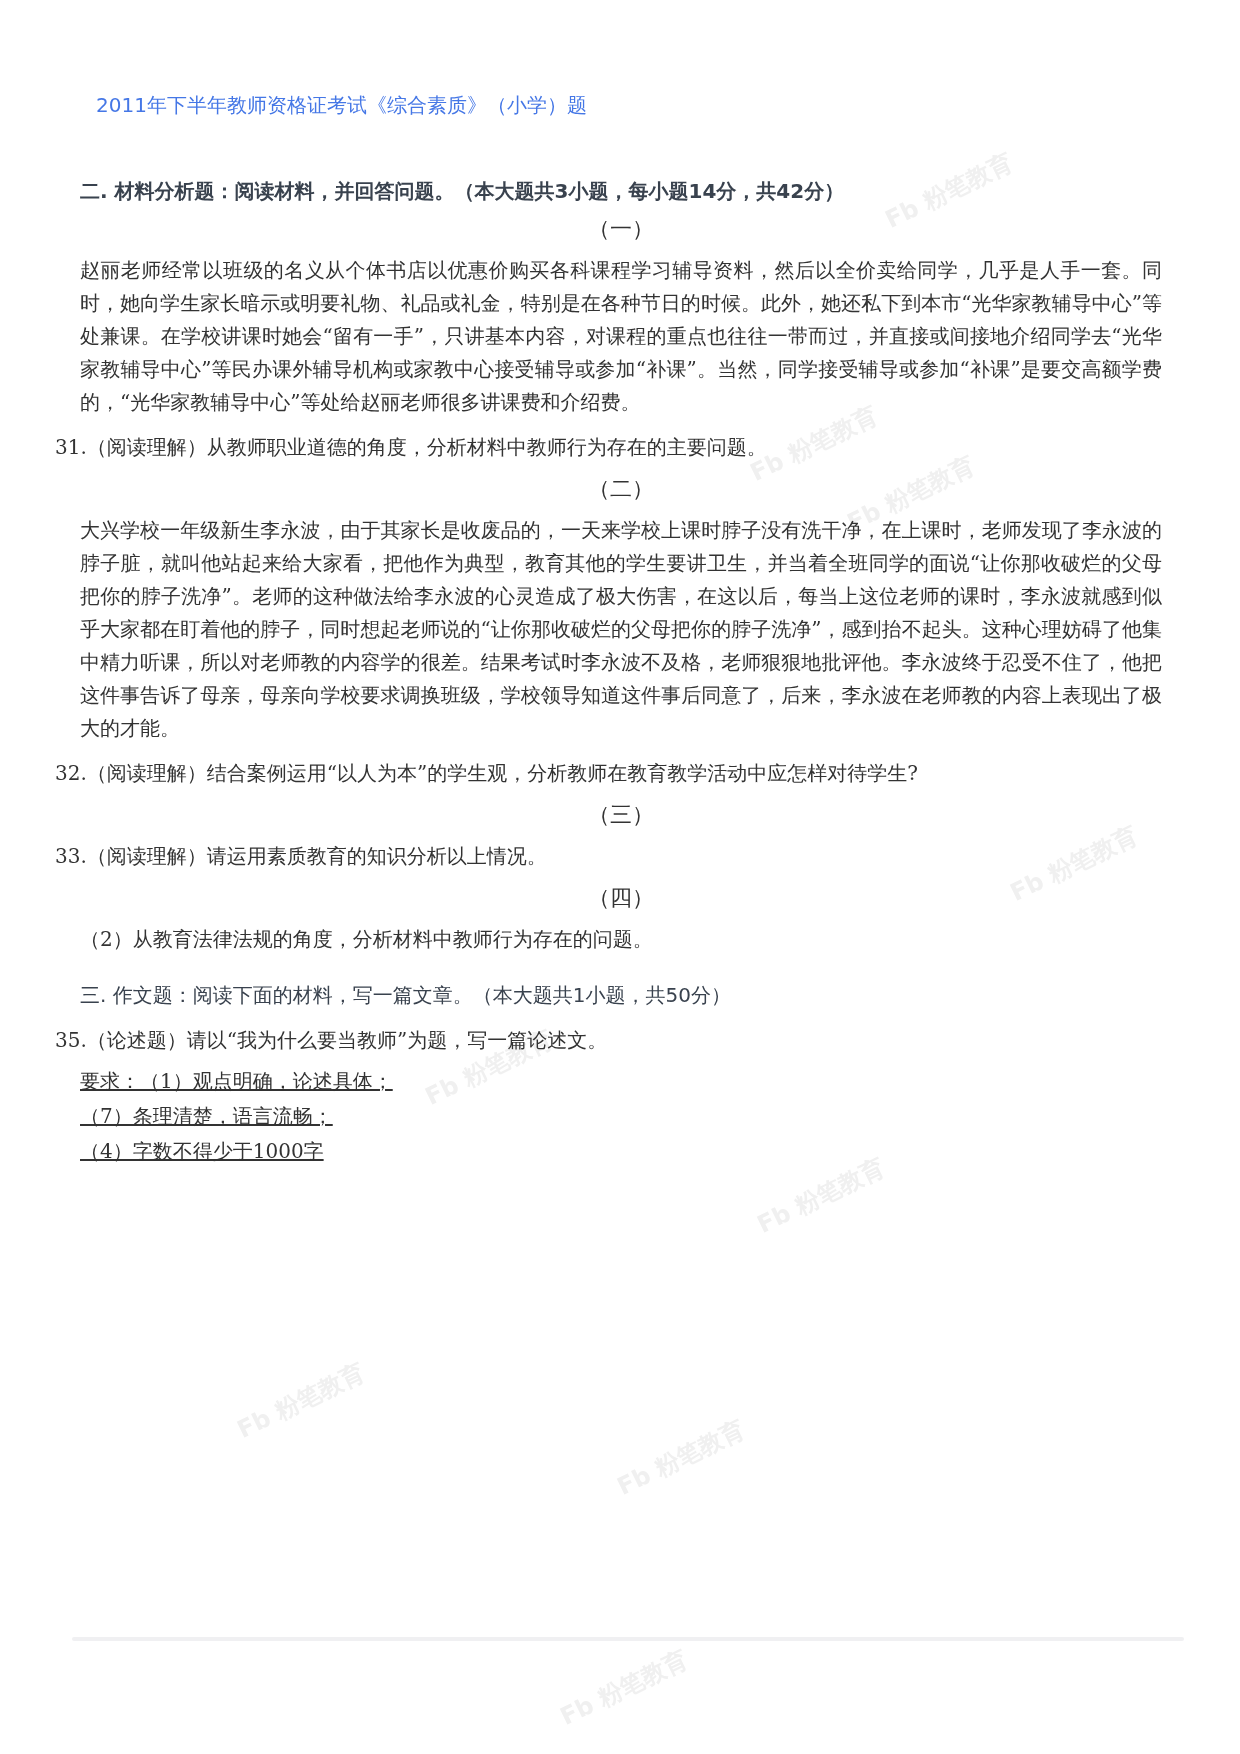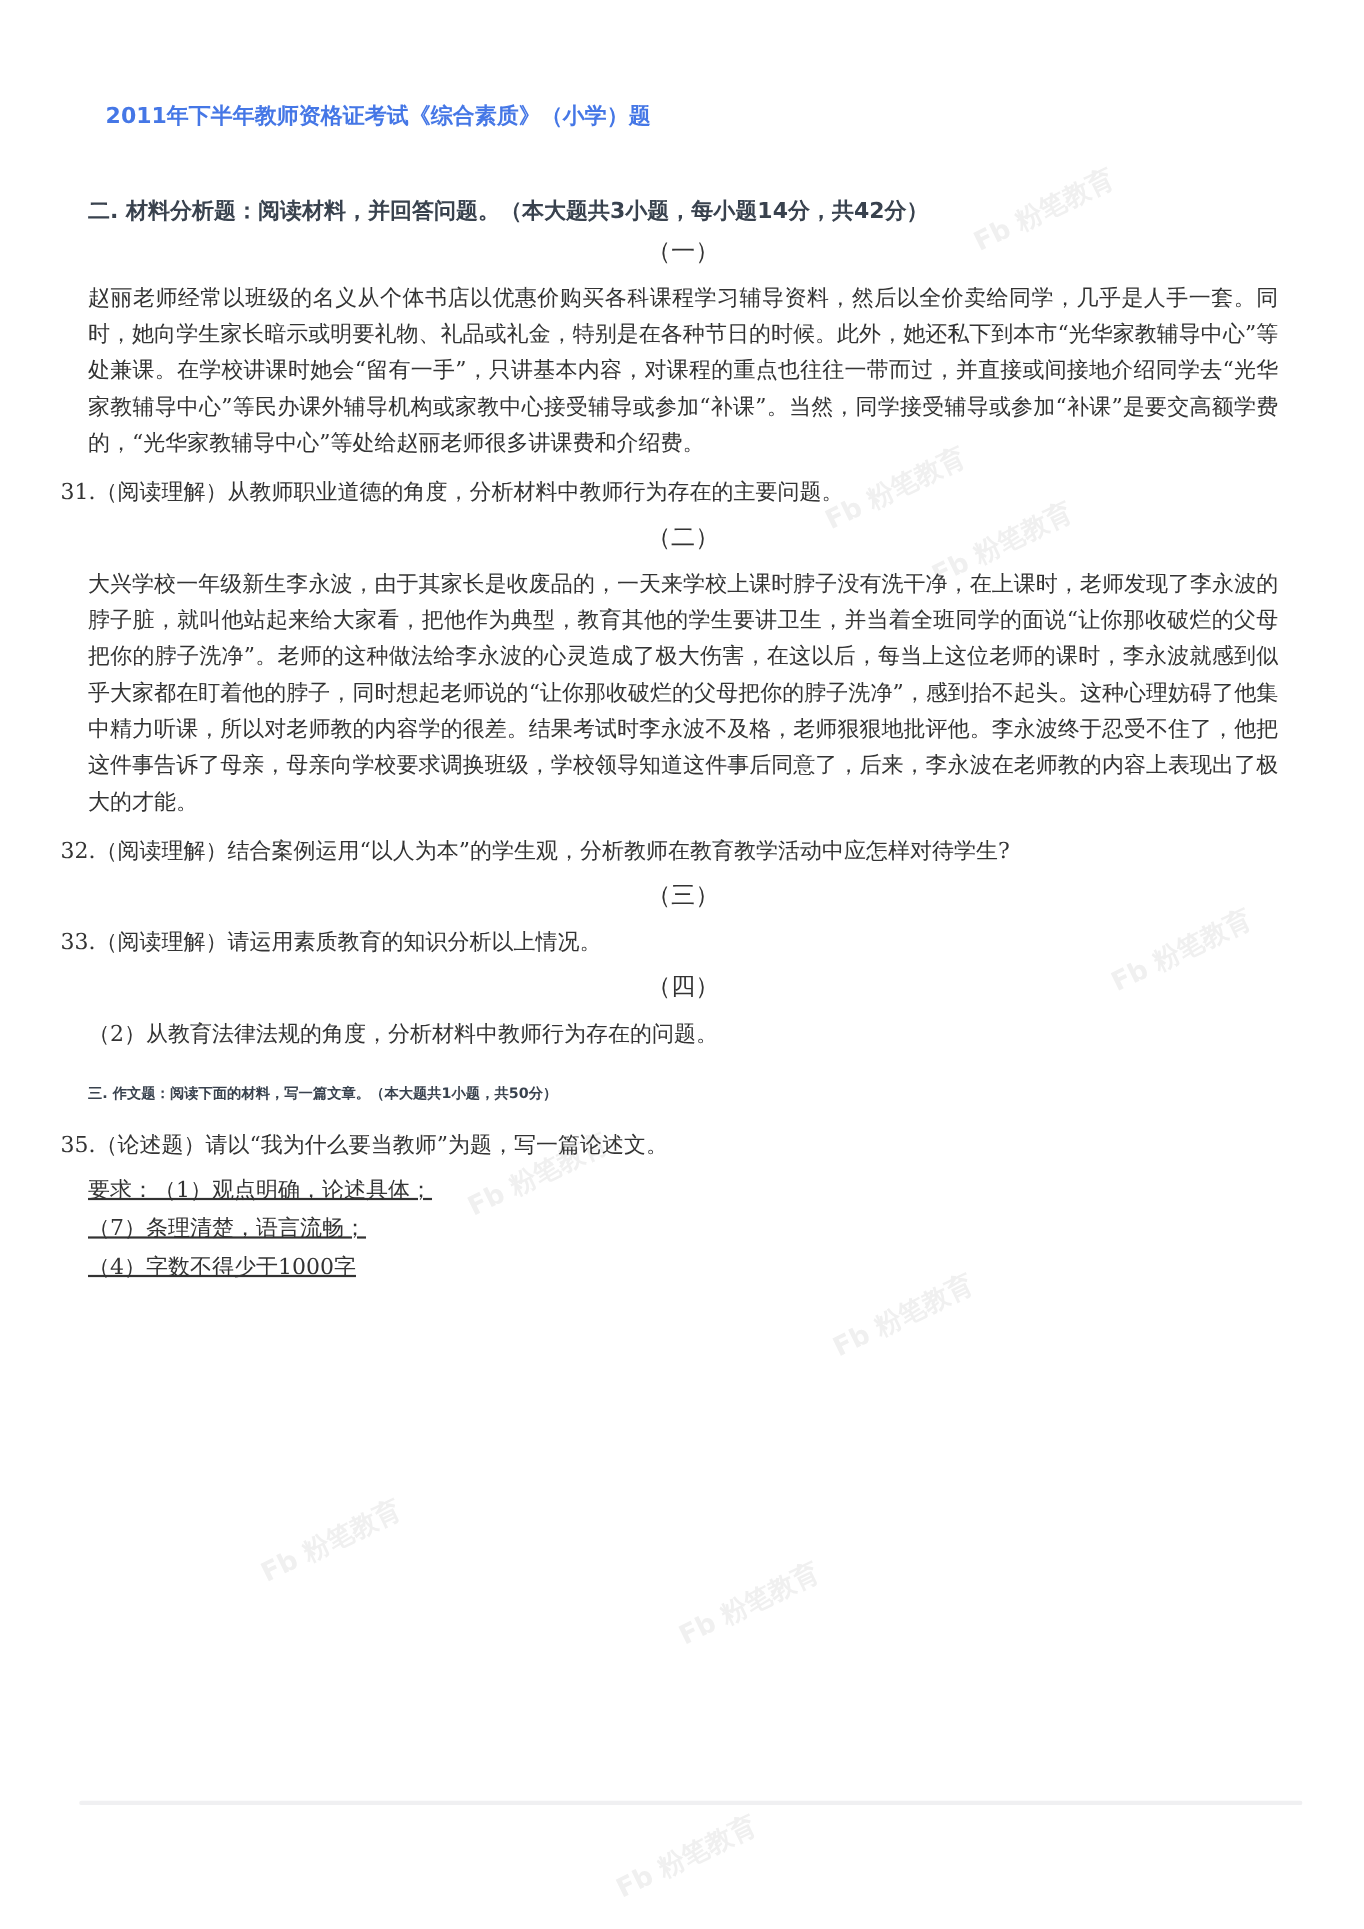--- a/index.html
+++ b/index.html
@@ -13,21 +13,21 @@
     font-size: 20px;
     color: #333333;
   }
   .content {
     position: relative;
     z-index: 1;
     padding: 92px 78px 0 80px;
   }
   .doc-title {
     font-family: "DejaVu Sans", "Liberation Sans", sans-serif;
-    font-weight: 700;
+    font-weight: 400;
     font-size: 20px;
     color: #4577e6;
     margin-left: 16px;
     line-height: 26px;
     margin-bottom: 58px;
   }
   .sec-heading {
     font-family: "DejaVu Sans", "Liberation Sans", sans-serif;
     font-weight: 700;
     font-size: 20px;
@@ -50,22 +50,22 @@
   .question {
     line-height: 33px;
     margin: 0 0 8px -25px;
   }
   .question-sub {
     line-height: 33px;
     margin: 0 0 8px 0;
   }
   .essay-heading {
     font-family: "DejaVu Sans", "Liberation Sans", sans-serif;
-    font-weight: 700;
-    font-size: 13px;
+    font-weight: 400;
+    font-size: 20px;
     color: #39424e;
     line-height: 30px;
     margin: 24px 0 14px 0;
   }
   .req-line {
     line-height: 33px;
     margin: 0 0 2px 0;
     text-decoration: underline;
   }
   .footer-divider {

